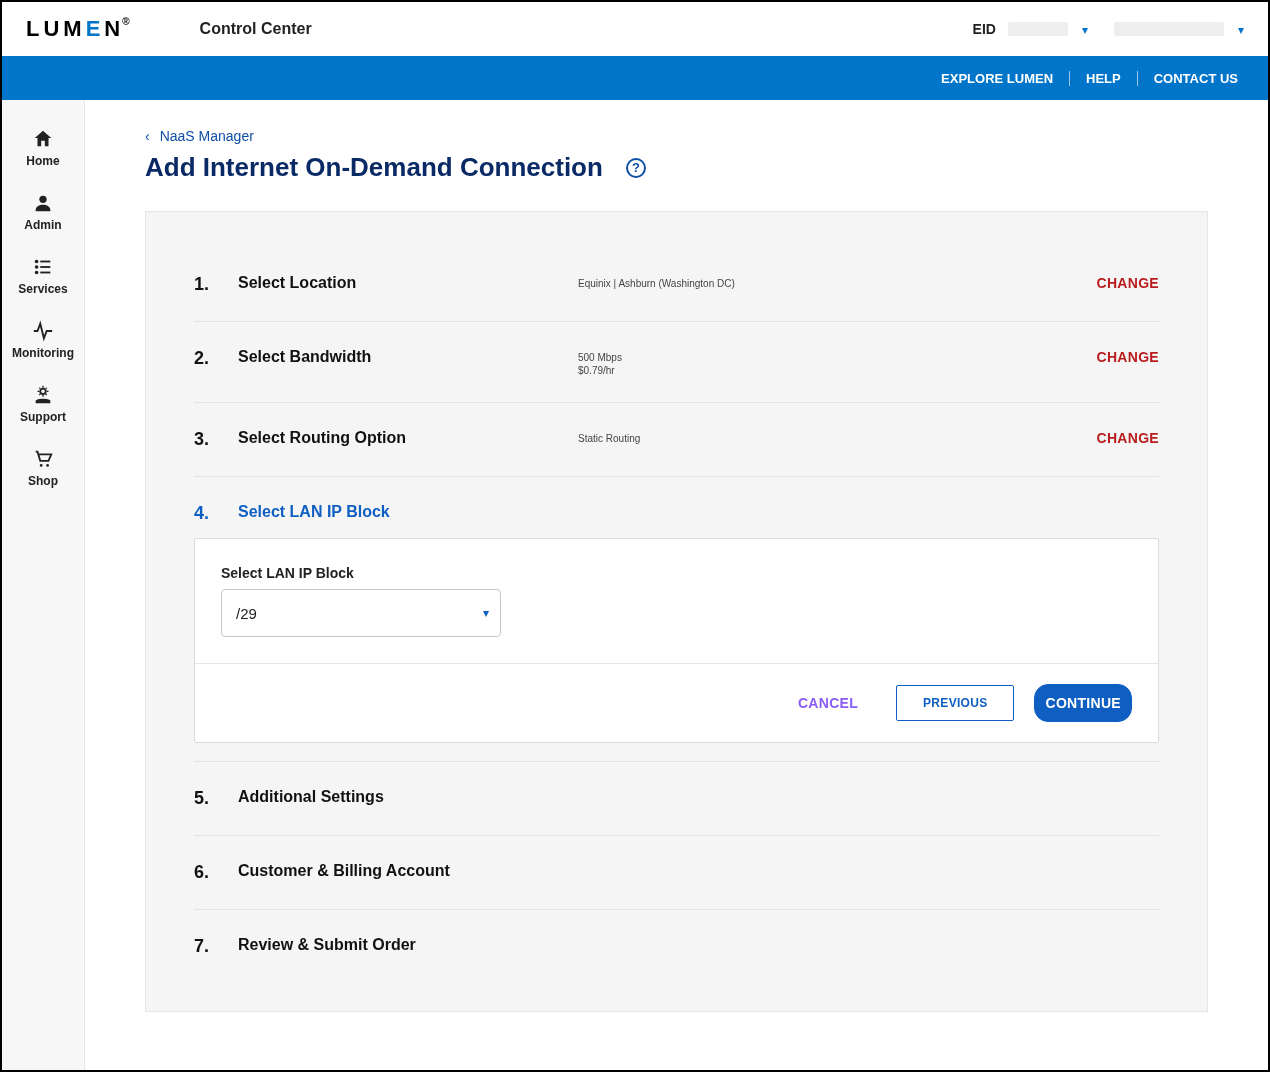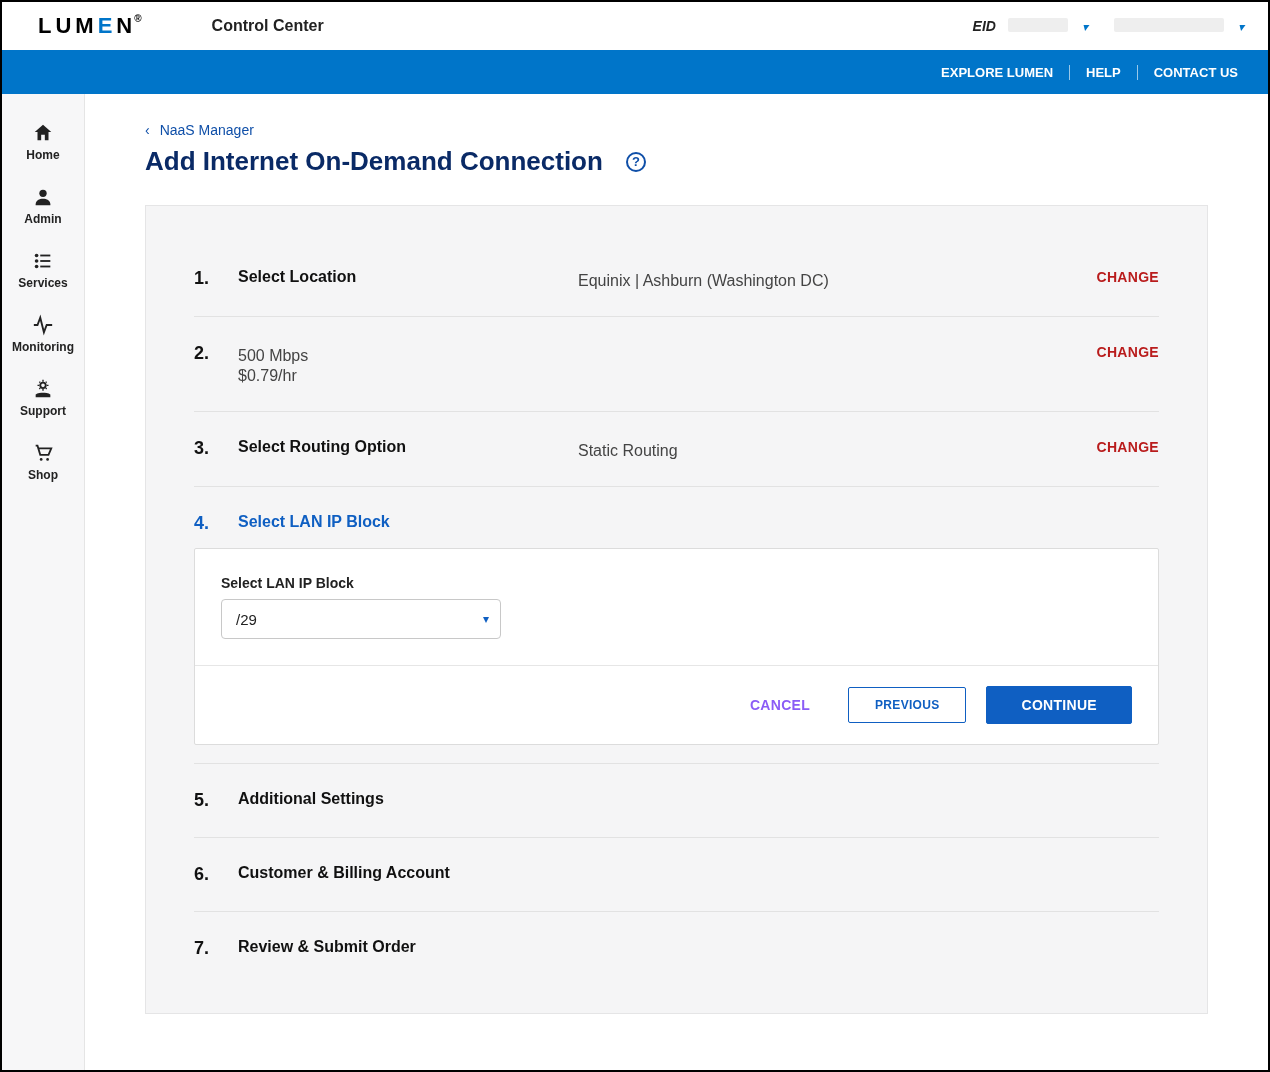--- a/index.html
+++ b/index.html
@@ -7,39 +7,38 @@
     font-family: Arial, Helvetica, sans-serif;
     width: 1270px;
     height: 1072px;
     background: #fff;
     color: #222;
     overflow: hidden;
     border: 2px solid #000;
   }
   
   .header {
-    height: 48px;
+    height: 54px;
     display: flex;
     align-items: center;
     padding: 0 24px;
     border-bottom: 1px solid #fff;
-    margin-left: 12px;
   }
   .logo {
     font-family: Arial, sans-serif;
     font-weight: 700;
     font-size: 22px;
     letter-spacing: 4px;
     color: #000;
     margin-right: 70px;
   }
   .logo .color-e { color: #0075c9; }
   .logo .reg { font-size: 10px; letter-spacing: 0; vertical-align: top; margin-left: -2px;}
   .app-title { font-size: 16px; font-weight: 600; color: #222; }
-  .header-right { margin-left: auto; display: flex; align-items: flex-start; gap: 12px; font-size: 14px; font-style: italic; }
+  .header-right { margin-left: auto; display: flex; align-items: center; gap: 12px; font-size: 14px; }
   .eid-label { font-weight: 600; }
   .blurred {
     display:inline-block;
     background: #eee;
     color: #eee;
     border-radius: 2px;
     height: 14px;
   }
   .chevron-down {
     color: #0075c9;
@@ -154,21 +153,21 @@
     color: #111;
   }
   .step-label {
     width: 340px;
     font-size: 16px;
     font-weight: 700;
     color: #111;
   }
   .step-value {
     flex: 1;
-    font-size: 16px;
+    font-size: 10px;
     color: #444;
     padding-top: 4px;
   }
   .step-value .sub { display:block; margin-top:2px; }
   .step-action {
     width: 100px;
     text-align: right;
   }
   .change-link {
     color: #b91c1c;
@@ -188,21 +187,21 @@
     margin-top: 8px;
     padding: 26px 26px 0 26px;
   }
   .field-label { font-size: 14px; font-weight: 600; margin-bottom: 8px; color:#222; }
   .select-wrap {
     position: relative;
     width: 280px;
   }
   .select-input {
     width: 100%;
-    height: 40px;
+    height: 48px;
     border: 1px solid #c8c8c8;
     border-radius: 4px;
     padding: 0 32px 0 14px;
     font-size: 15px;
     color: #222;
     background: #fff;
     cursor: pointer;
   }
   .select-caret {
     position: absolute;
@@ -238,22 +237,22 @@
     border-radius: 2px;
     cursor: pointer;
     letter-spacing: .3px;
   }
   .btn-primary {
     background: #0f5fc2;
     border: 1px solid #0f5fc2;
     color: #fff;
     font-weight: 700;
     font-size: 14px;
-    padding: 10px 34px;
-    border-radius: 2px;
+    padding: 10px 10px;
+    border-radius: 14px;
     cursor: pointer;
     letter-spacing: .3px;
   }
 </style>
 </head>
 <body>
 
 <div class="header">
   <div class="logo">
     <span>LUM</span><span class="color-e">E</span><span>N</span><span class="reg">®</span>
@@ -339,20 +338,21 @@
 
       <div class="step-row">
         <div class="step-num">1.</div>
         <div class="step-label">Select Location</div>
         <div class="step-value">Equinix | Ashburn (Washington DC)</div>
         <div class="step-action"><span class="change-link">CHANGE</span></div>
       </div>
 
       <div class="step-row">
         <div class="step-num">2.</div>
+        <div class="step-label">Select Bandwidth</div>
         <div class="step-value">
           <span>500 Mbps</span>
           <span class="sub">$0.79/hr</span>
         </div>
         <div class="step-action"><span class="change-link">CHANGE</span></div>
       </div>
 
       <div class="step-row">
         <div class="step-num">3.</div>
         <div class="step-label">Select Routing Option</div>

